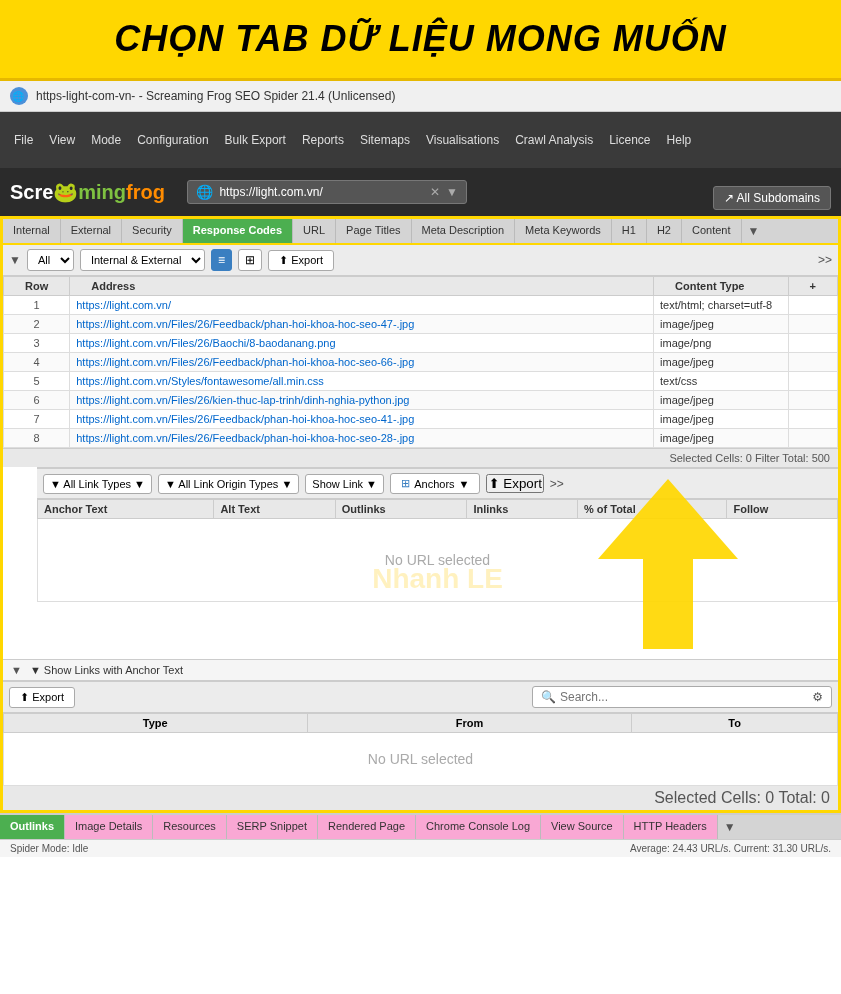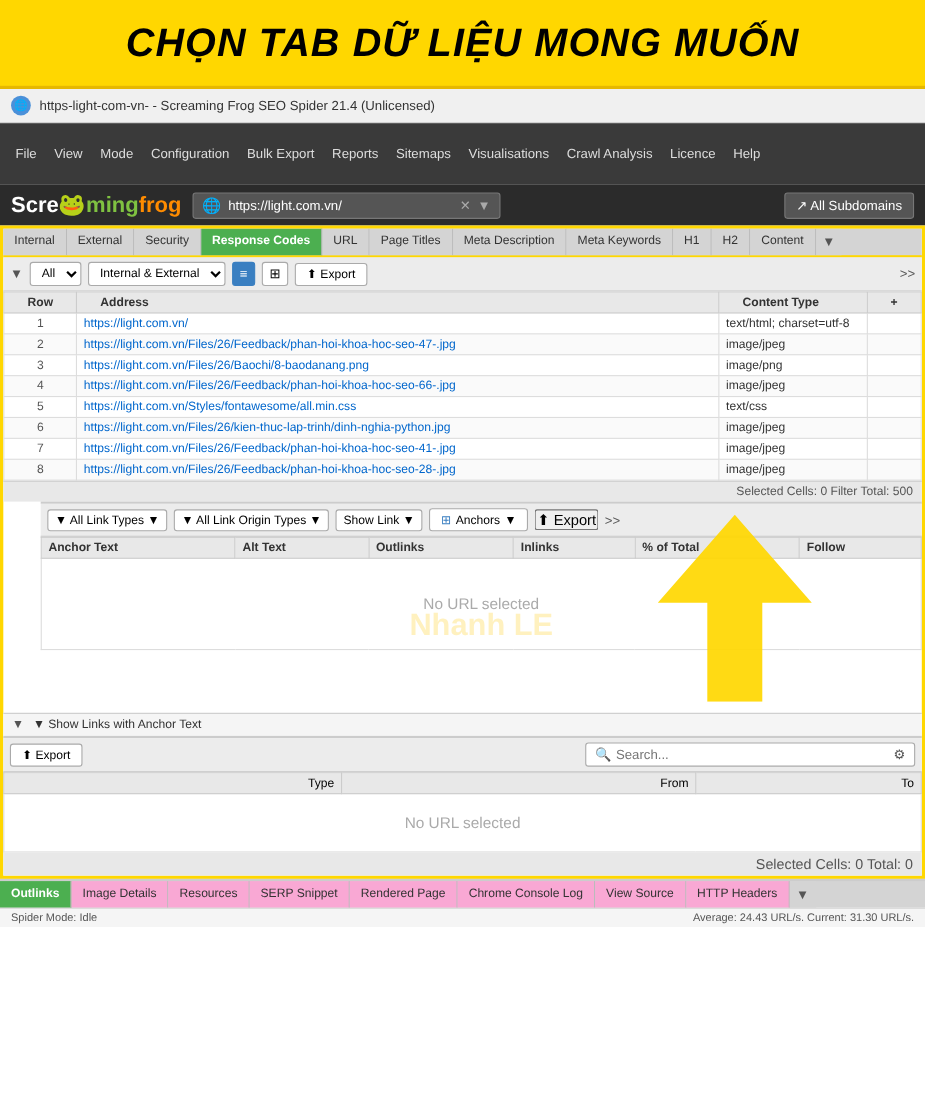--- a/index.html
+++ b/index.html
@@ -47,21 +47,21 @@
       cursor: pointer;
       font-size: 12px;
     }
 
     
     .app-header {
       display: flex;
       align-items: center;
       background: #2b2b2b;
       padding: 6px 10px;
-      gap: 10px;
+      gap: 22px;
     }
     .logo {
       font-size: 20px;
       font-weight: bold;
       color: white;
     }
 
     .url-bar {
       display: flex;
       align-items: center;
@@ -79,20 +79,21 @@
 
     .subdomain-btn {
       margin-left: auto;
       background: #555;
       color: white;
       border: 1px solid #777;
       padding: 4px 10px;
       border-radius: 3px;
       font-size: 12px;
       cursor: pointer;
+      margin-top: 12px;
     }
 
     
     .tab-bar {
       display: flex;
       background: #d4d4d4;
       border-bottom: 2px solid #FFD700;
       padding: 0;
     }
     .tab-bar .tab {
@@ -343,37 +344,37 @@
 
     .third-table {
       width: 100%;
       border-collapse: collapse;
       font-size: 11px;
     }
     .third-table th {
       background: #e8e8e8;
       border: 1px solid #ccc;
       padding: 3px 6px;
-      text-align: right;
-      font-weight: normal;
+      text-align: center;
+      font-weight: bold;
     }
     .third-table td {
       border: 1px solid #ddd;
       padding: 3px 6px;
     }
     .third-no-url {
       text-align: center;
       color: #aaa;
       padding: 15px;
       font-size: 14px;
     }
     .third-selected {
       background: #e8e8e8;
       padding: 3px 8px;
-      font-size: 13px;
+      font-size: 16px;
       color: #555;
       text-align: right;
     }
 
     
     .bottom-tabs {
       display: flex;
       background: #d4d4d4;
       border-top: 2px solid #ccc;
     }

